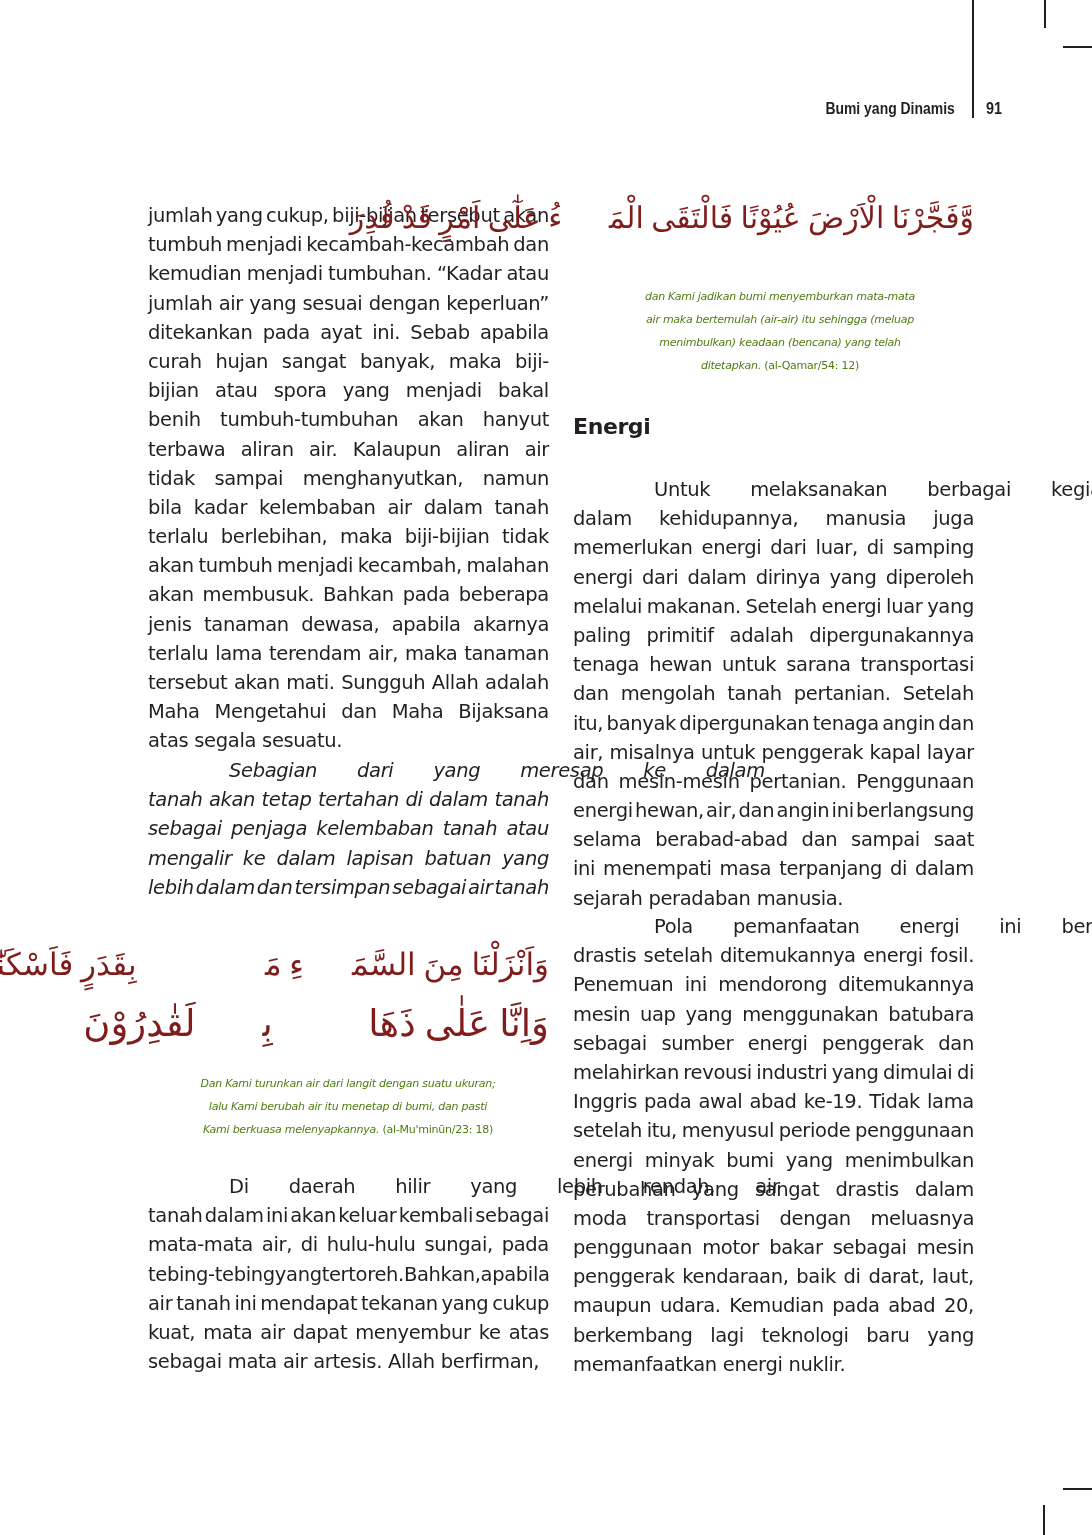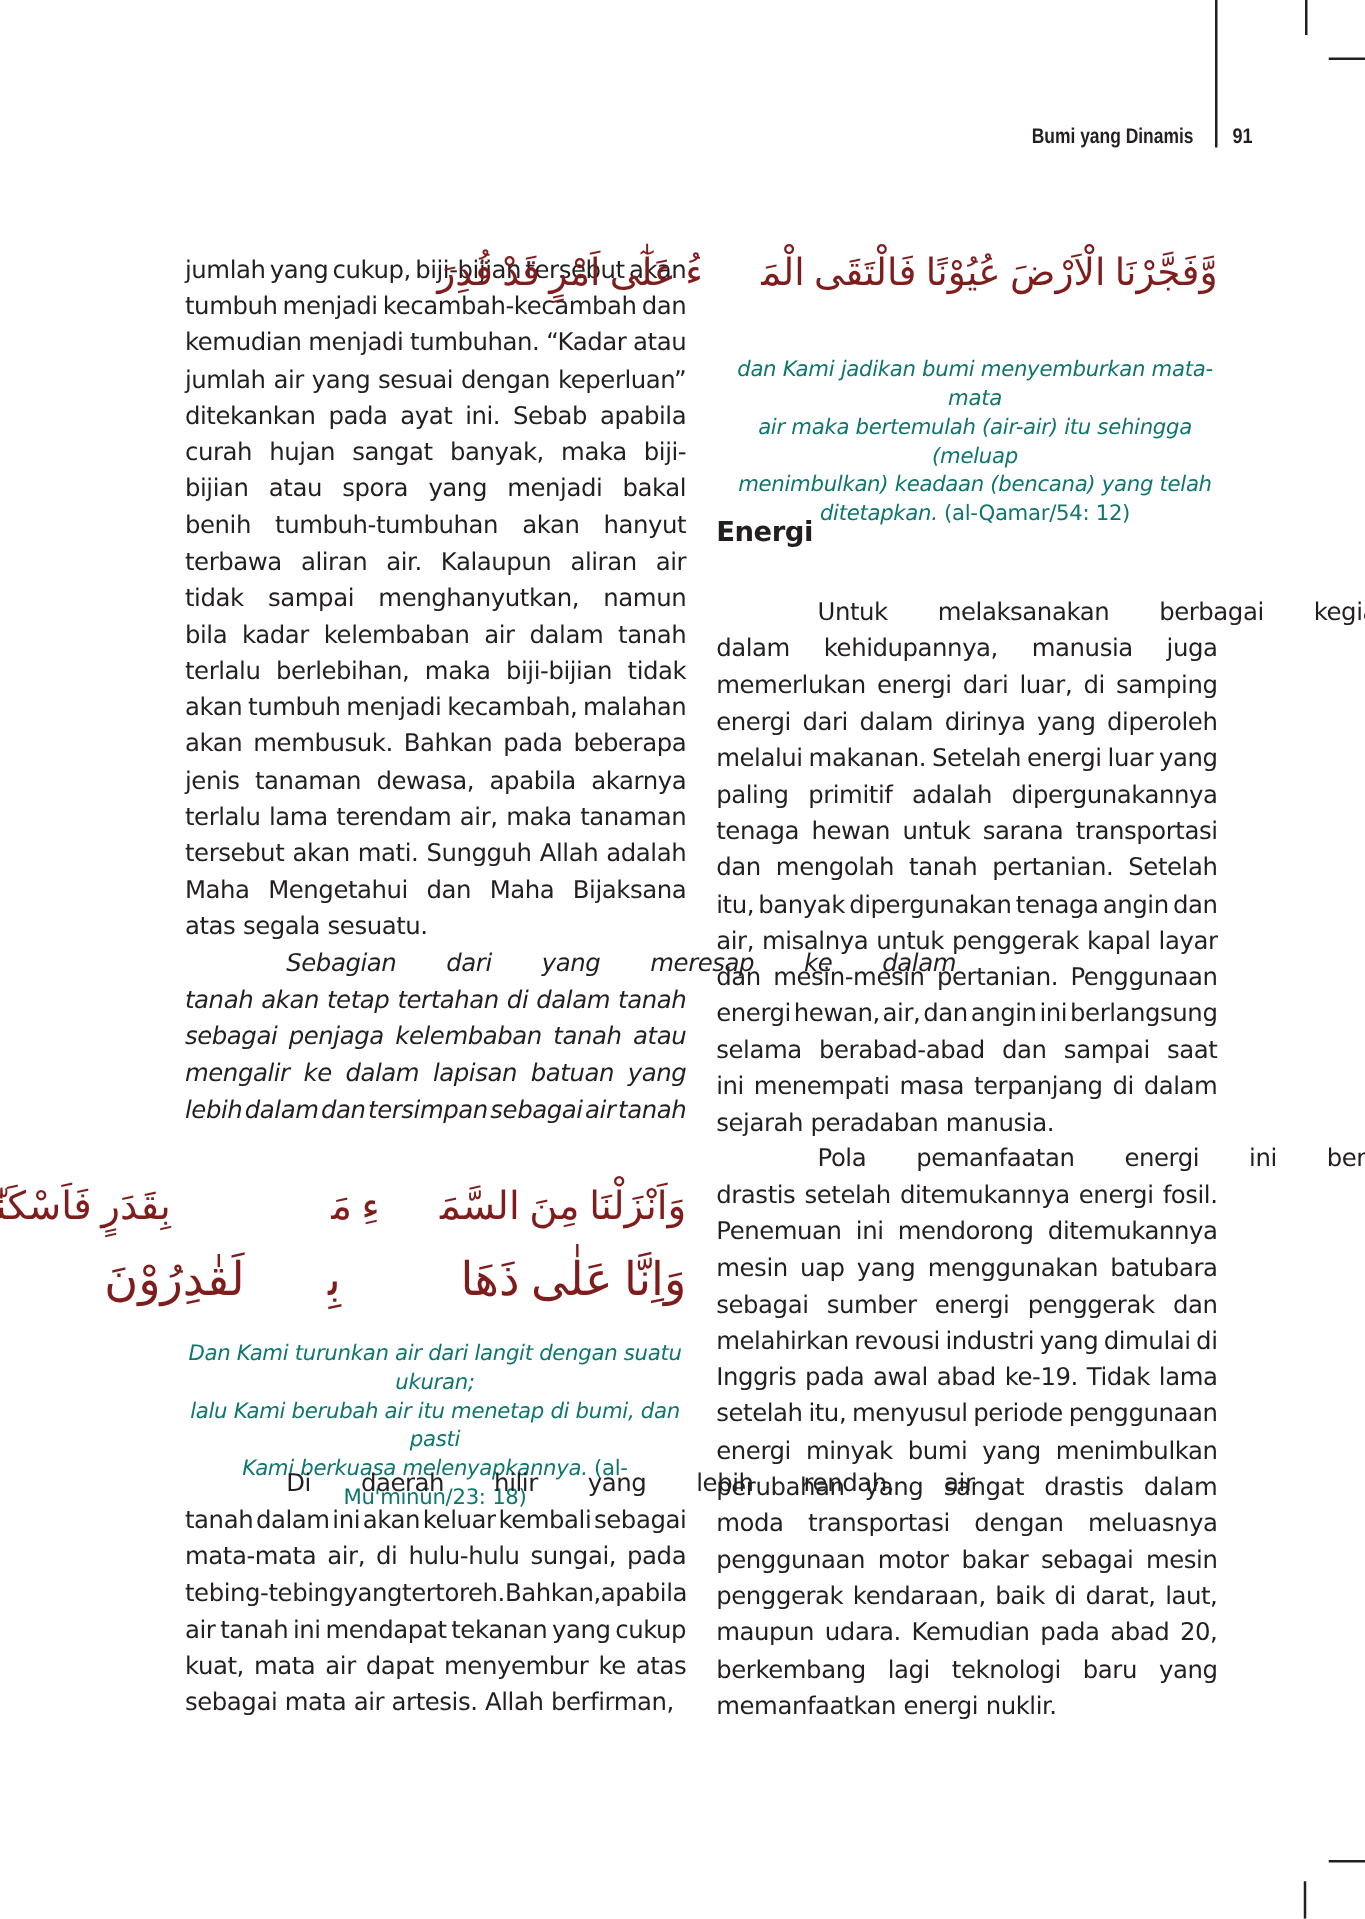--- a/index.html
+++ b/index.html
@@ -16,21 +16,21 @@
   .col-left { left:148px; top:201px; }
   .col-right { left:573px; top:475px; }
   .line { font-size:19.5px; line-height:29.2px; height:29.2px; text-align:justify; text-align-last:justify; white-space:nowrap;
           letter-spacing:-0.35px; overflow:visible; }
   .line.indent { text-indent:40px; }
   .j { display:flex; justify-content:space-between; }
   .j.left { justify-content:flex-start; gap:6px; }
   .j.indent { padding-left:41px; }
 
   .arabic { position:absolute; font-family:Liberation Serif, serif; direction:rtl; color:#7f1d1d; white-space:nowrap; }
-  .caption { position:absolute; text-align:center; font-style:italic; font-size:17px; line-height:23px; color:#0f766e;
+  .caption { position:absolute; text-align:center; font-style:italic; font-size:11px; line-height:23px; color:#4d7c0f;
              letter-spacing:-0.25px; }
   .caption .ref { font-style:normal; }
   .heading { position:absolute; left:573px; top:414px; font-weight:bold; font-size:22px; letter-spacing:-0.4px; }
 </style>
 </head>
 <body>
 
 <div class="crop" style="left:1044px;top:0;width:2px;height:28px;"></div>
 <div class="crop" style="left:1063px;top:46px;width:29px;height:2px;"></div>
 <div class="crop" style="left:1063px;top:1488px;width:29px;height:2px;"></div>

